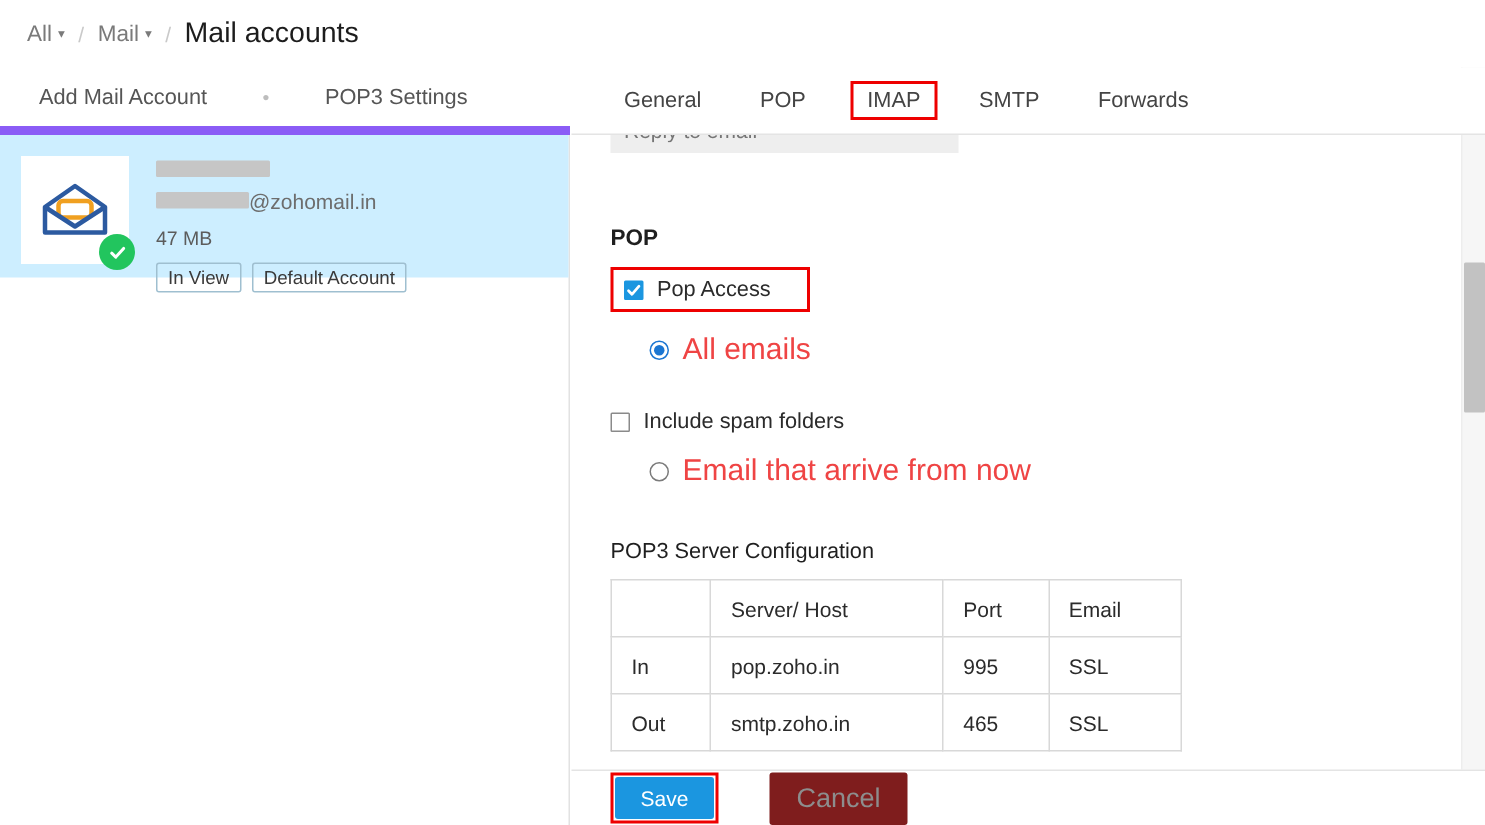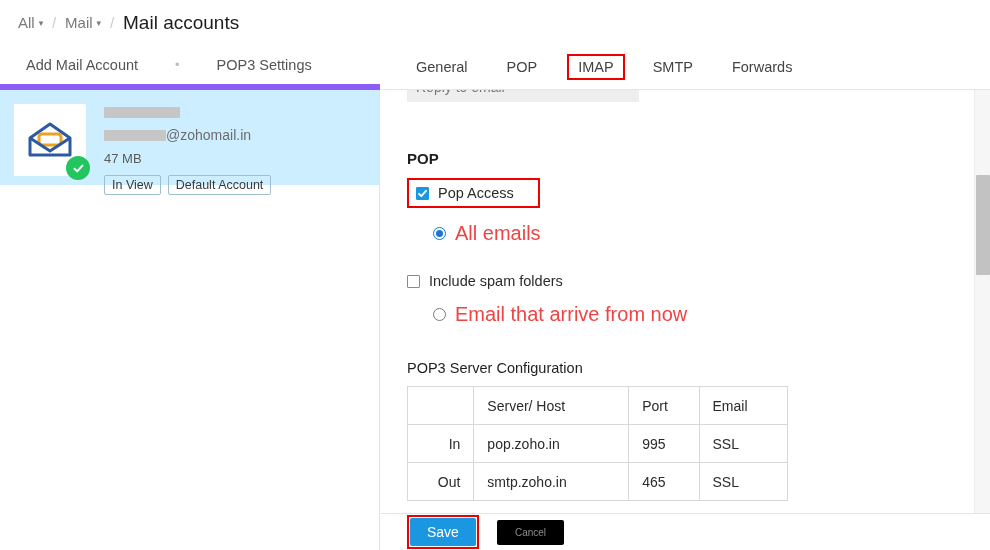--- a/index.html
+++ b/index.html
@@ -185,21 +185,21 @@
     width: 381px;
   }
   table.cfg td, table.cfg th {
     border: 1px solid #d8d8d8;
     font-size: 14px; color: #2b2b2b;
     font-weight: normal;
     height: 38px;
     padding: 0 13px;
     text-align: left;
   }
-  table.cfg .c-label { width: 66px; text-align: right; }
+  table.cfg .c-label { width: 66px; text-align: left; }
   table.cfg .c-host { width: 154px; }
   table.cfg .c-port { width: 70px; }
   table.cfg .c-mode { width: 88px; }
 
   
   .footer {
     position: absolute; left: 0; bottom: 0; width: 609px; height: 37px;
     background: #ffffff;
     border-top: 1px solid #e4e4e4;
     display: flex; align-items: center;
@@ -211,25 +211,25 @@
     padding: 1px;
     display: inline-block;
   }
   .btn-save {
     background: #1b96e0; color: #ffffff;
     border: none; border-radius: 2px;
     font-size: 14px; font-family: "Liberation Sans", sans-serif;
     padding: 6px 17px; cursor: pointer;
   }
   .btn-cancel {
-    background: #000000; color: #8d8d8d;
+    background: #7f1d1d; color: #8d8d8d;
     border: none; border-radius: 2px;
-    font-size: 10px; font-family: "Liberation Sans", sans-serif;
+    font-size: 18px; font-family: "Liberation Sans", sans-serif;
     padding: 7px 18px; cursor: pointer;
-    margin-left: 18px;
+    margin-left: 34px;
   }
 
   
   .scrollbar {
     position: absolute; right: 0; top: 45px;
     width: 16px; height: 505px;
     background: #f6f6f6;
     border-left: 1px solid #ededed;
   }
   .sb-arrow {

